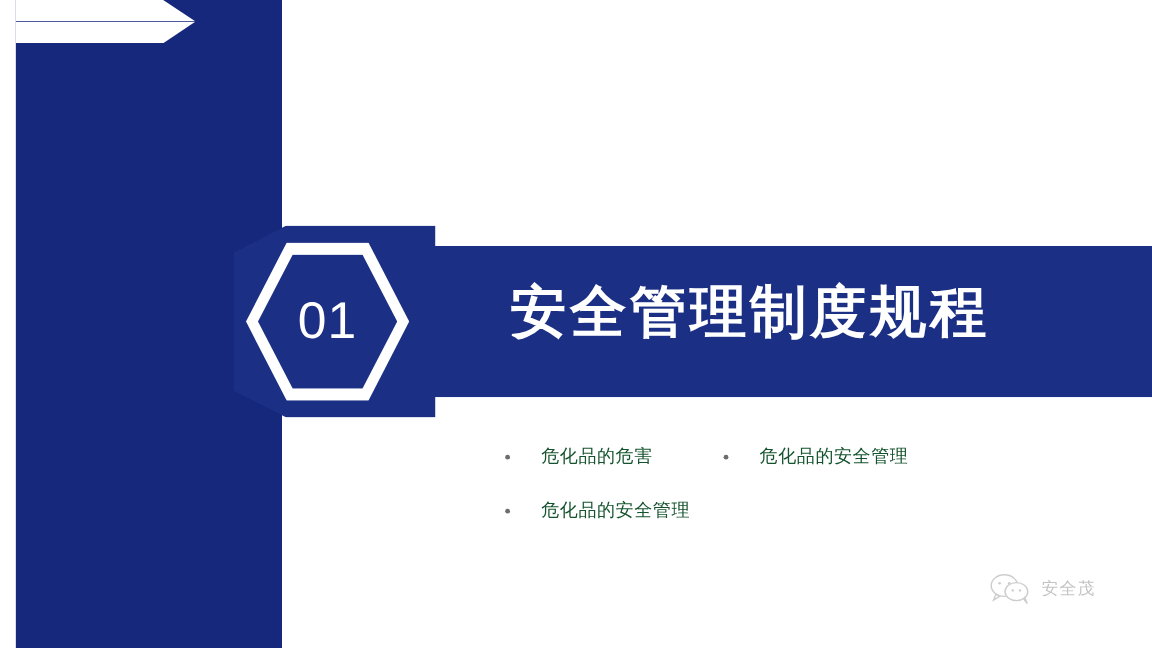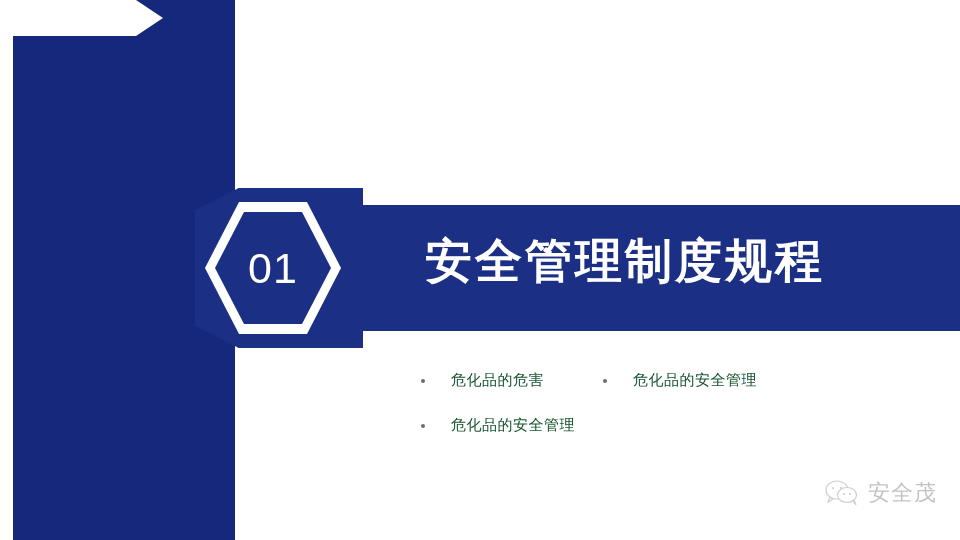--- a/index.html
+++ b/index.html
@@ -155,21 +155,21 @@
     opacity: 0.42;
   }
   .wechat-icon {
     width: 34px;
     height: 26px;
     margin-right: 9px;
     flex: 0 0 auto;
   }
   .watermark-text {
     color: #707070;
-    font-size: 22px;
+    font-size: 14px;
     letter-spacing: 1px;
     font-family: Liberation Sans, sans-serif;
   }
 </style>
 </head>
 <body>
 
 <div id="slide">
 
   <div class="left-panel"></div>

